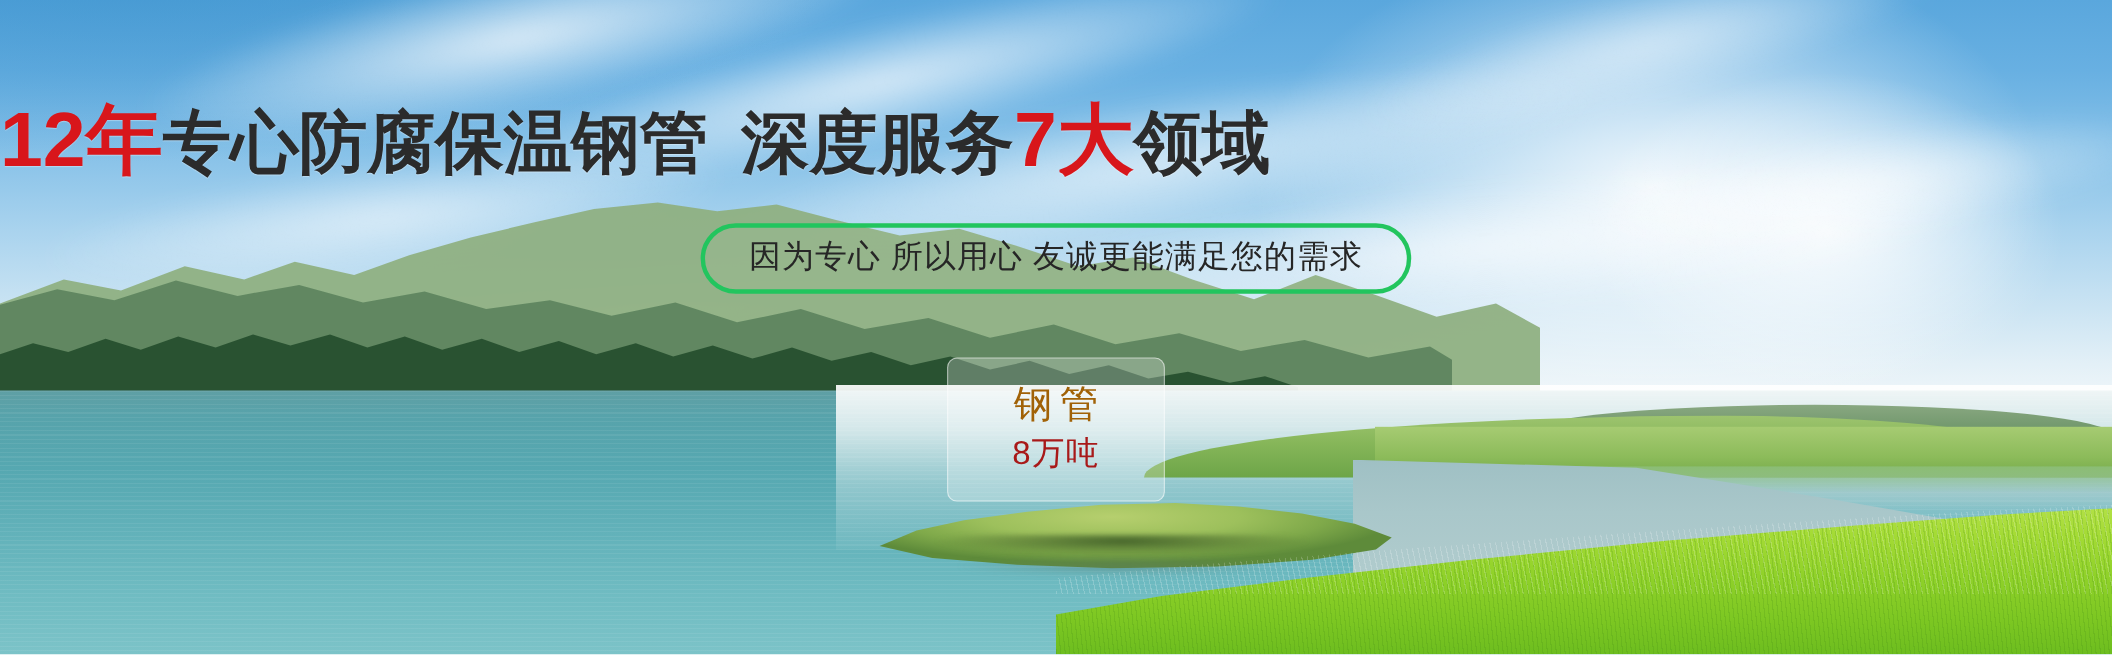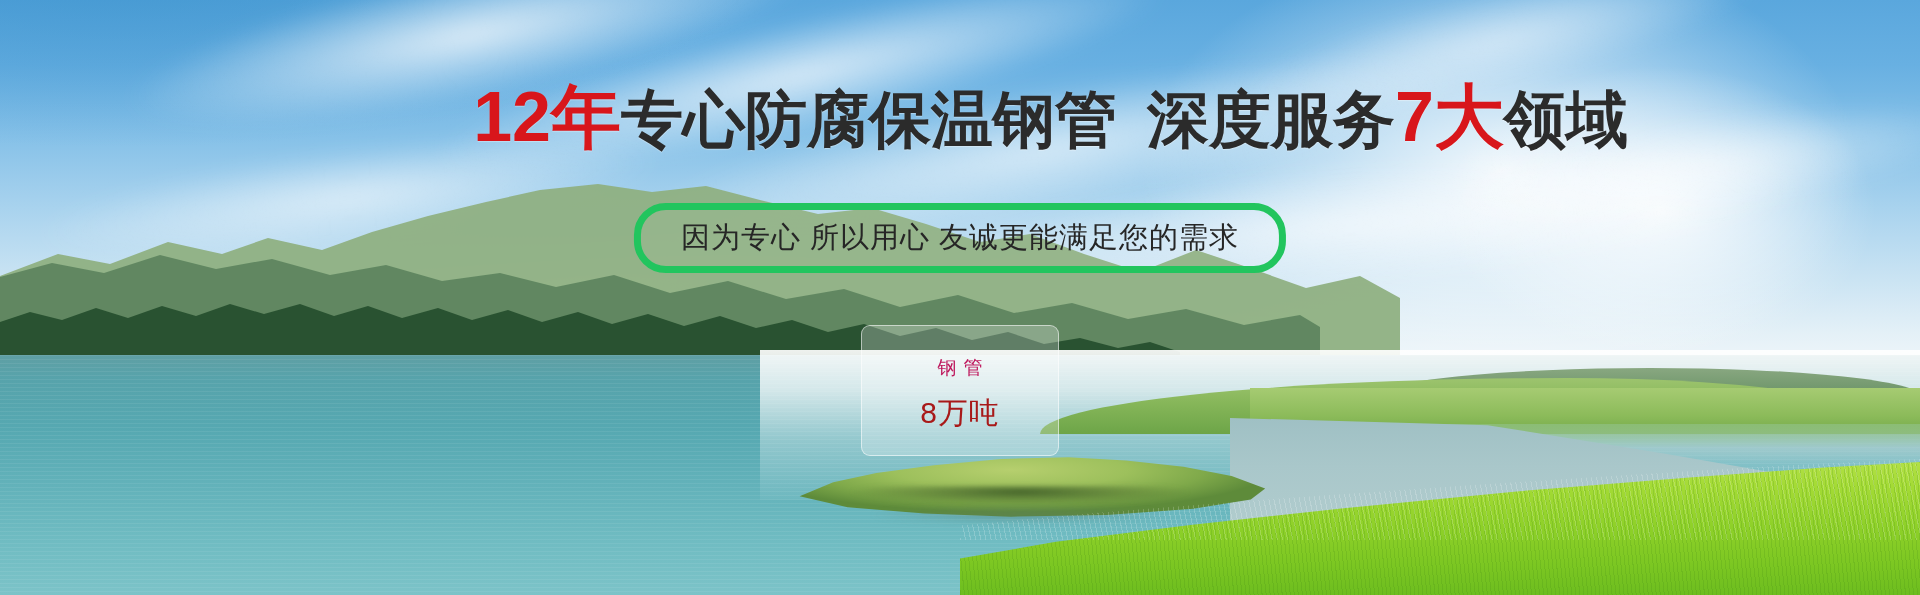--- a/index.html
+++ b/index.html
@@ -252,25 +252,25 @@
       rgba(0,0,0,0) 4px);
     clip-path: polygon(0% 100%, 0% 74%, 10% 62%, 24% 50%, 40% 38%, 58% 26%, 76% 16%, 90% 9%, 100% 5%, 100% 100%);
     pointer-events: none;
   }
 
   
   .headline {
     position: absolute;
     left: 0; top: 84px;
     width: 1628px;
-    text-align: right;
+    text-align: left;
     white-space: nowrap;
     font-weight: 700;
     font-size: 62px;
-    line-height: 66px;
+    line-height: 86px;
     letter-spacing: 0px;
   }
   .headline .red {
     color: #d8161b;
     font-size: 70px;
     font-weight: 800;
     text-shadow: 0 1px 1px rgba(255,255,255,0.35);
   }
   .headline .dark {
     color: #2b2b2b;
@@ -278,21 +278,21 @@
   }
   .headline .gap { display: inline-block; width: 30px; }
 
   
   .pill {
     position: absolute;
     left: 50%;
     transform: translateX(-50%);
     top: 203px;
     padding: 9px 40px 11px 40px;
-    border: 7px solid #22c55e;
+    border: 4px solid #22c55e;
     border-radius: 32px;
     font-size: 29px;
     line-height: 36px;
     color: #262626;
     white-space: nowrap;
     background: rgba(255,255,255,0.04);
     letter-spacing: 1px;
   }
 
   
@@ -310,22 +310,22 @@
     border: 1px solid rgba(255,255,255,0.55);
     border-radius: 9px;
     background: rgba(255,255,255,0.26);
     display: flex;
     flex-direction: column;
     align-items: center;
     justify-content: center;
     box-sizing: border-box;
   }
   .card-title {
-    color: #be185d;
-    font-size: 19px;
+    color: #a16207;
+    font-size: 35px;
     line-height: 32px;
     letter-spacing: 7px;
     text-indent: 7px;
     margin-bottom: 12px;
     font-weight: 400;
   }
   .card-value {
     color: #a81919;
     font-size: 30px;
     line-height: 34px;

